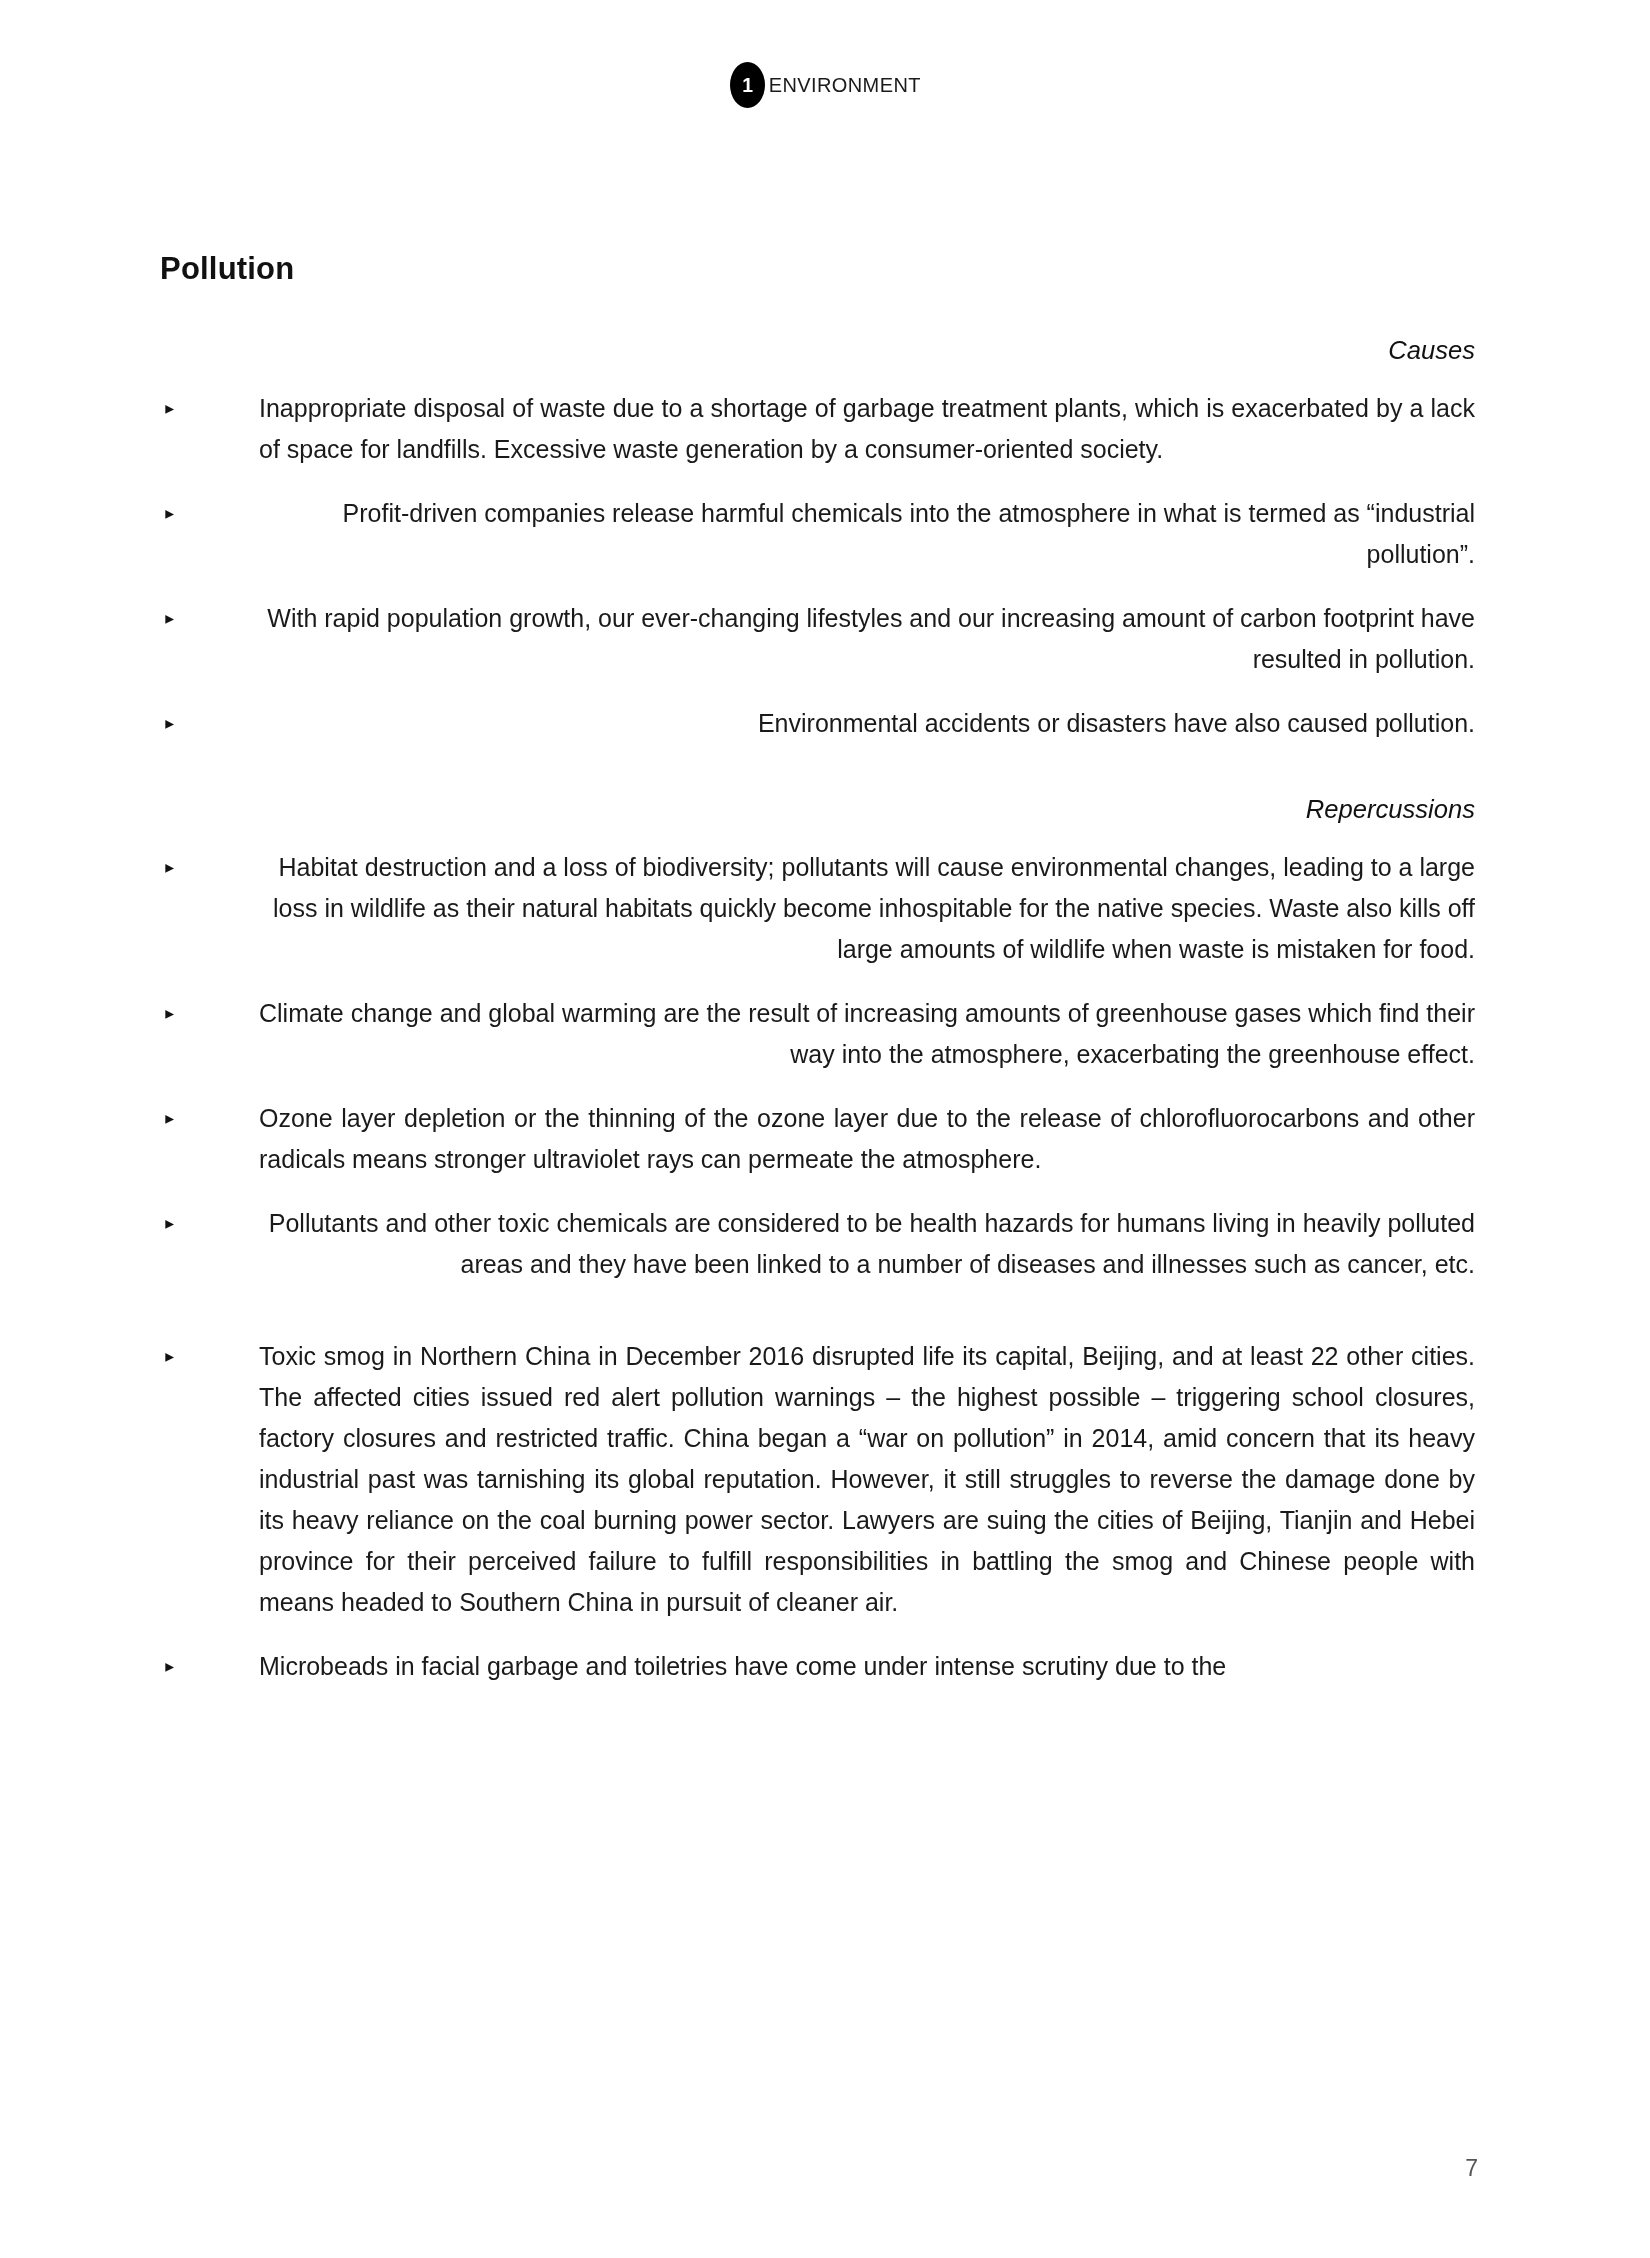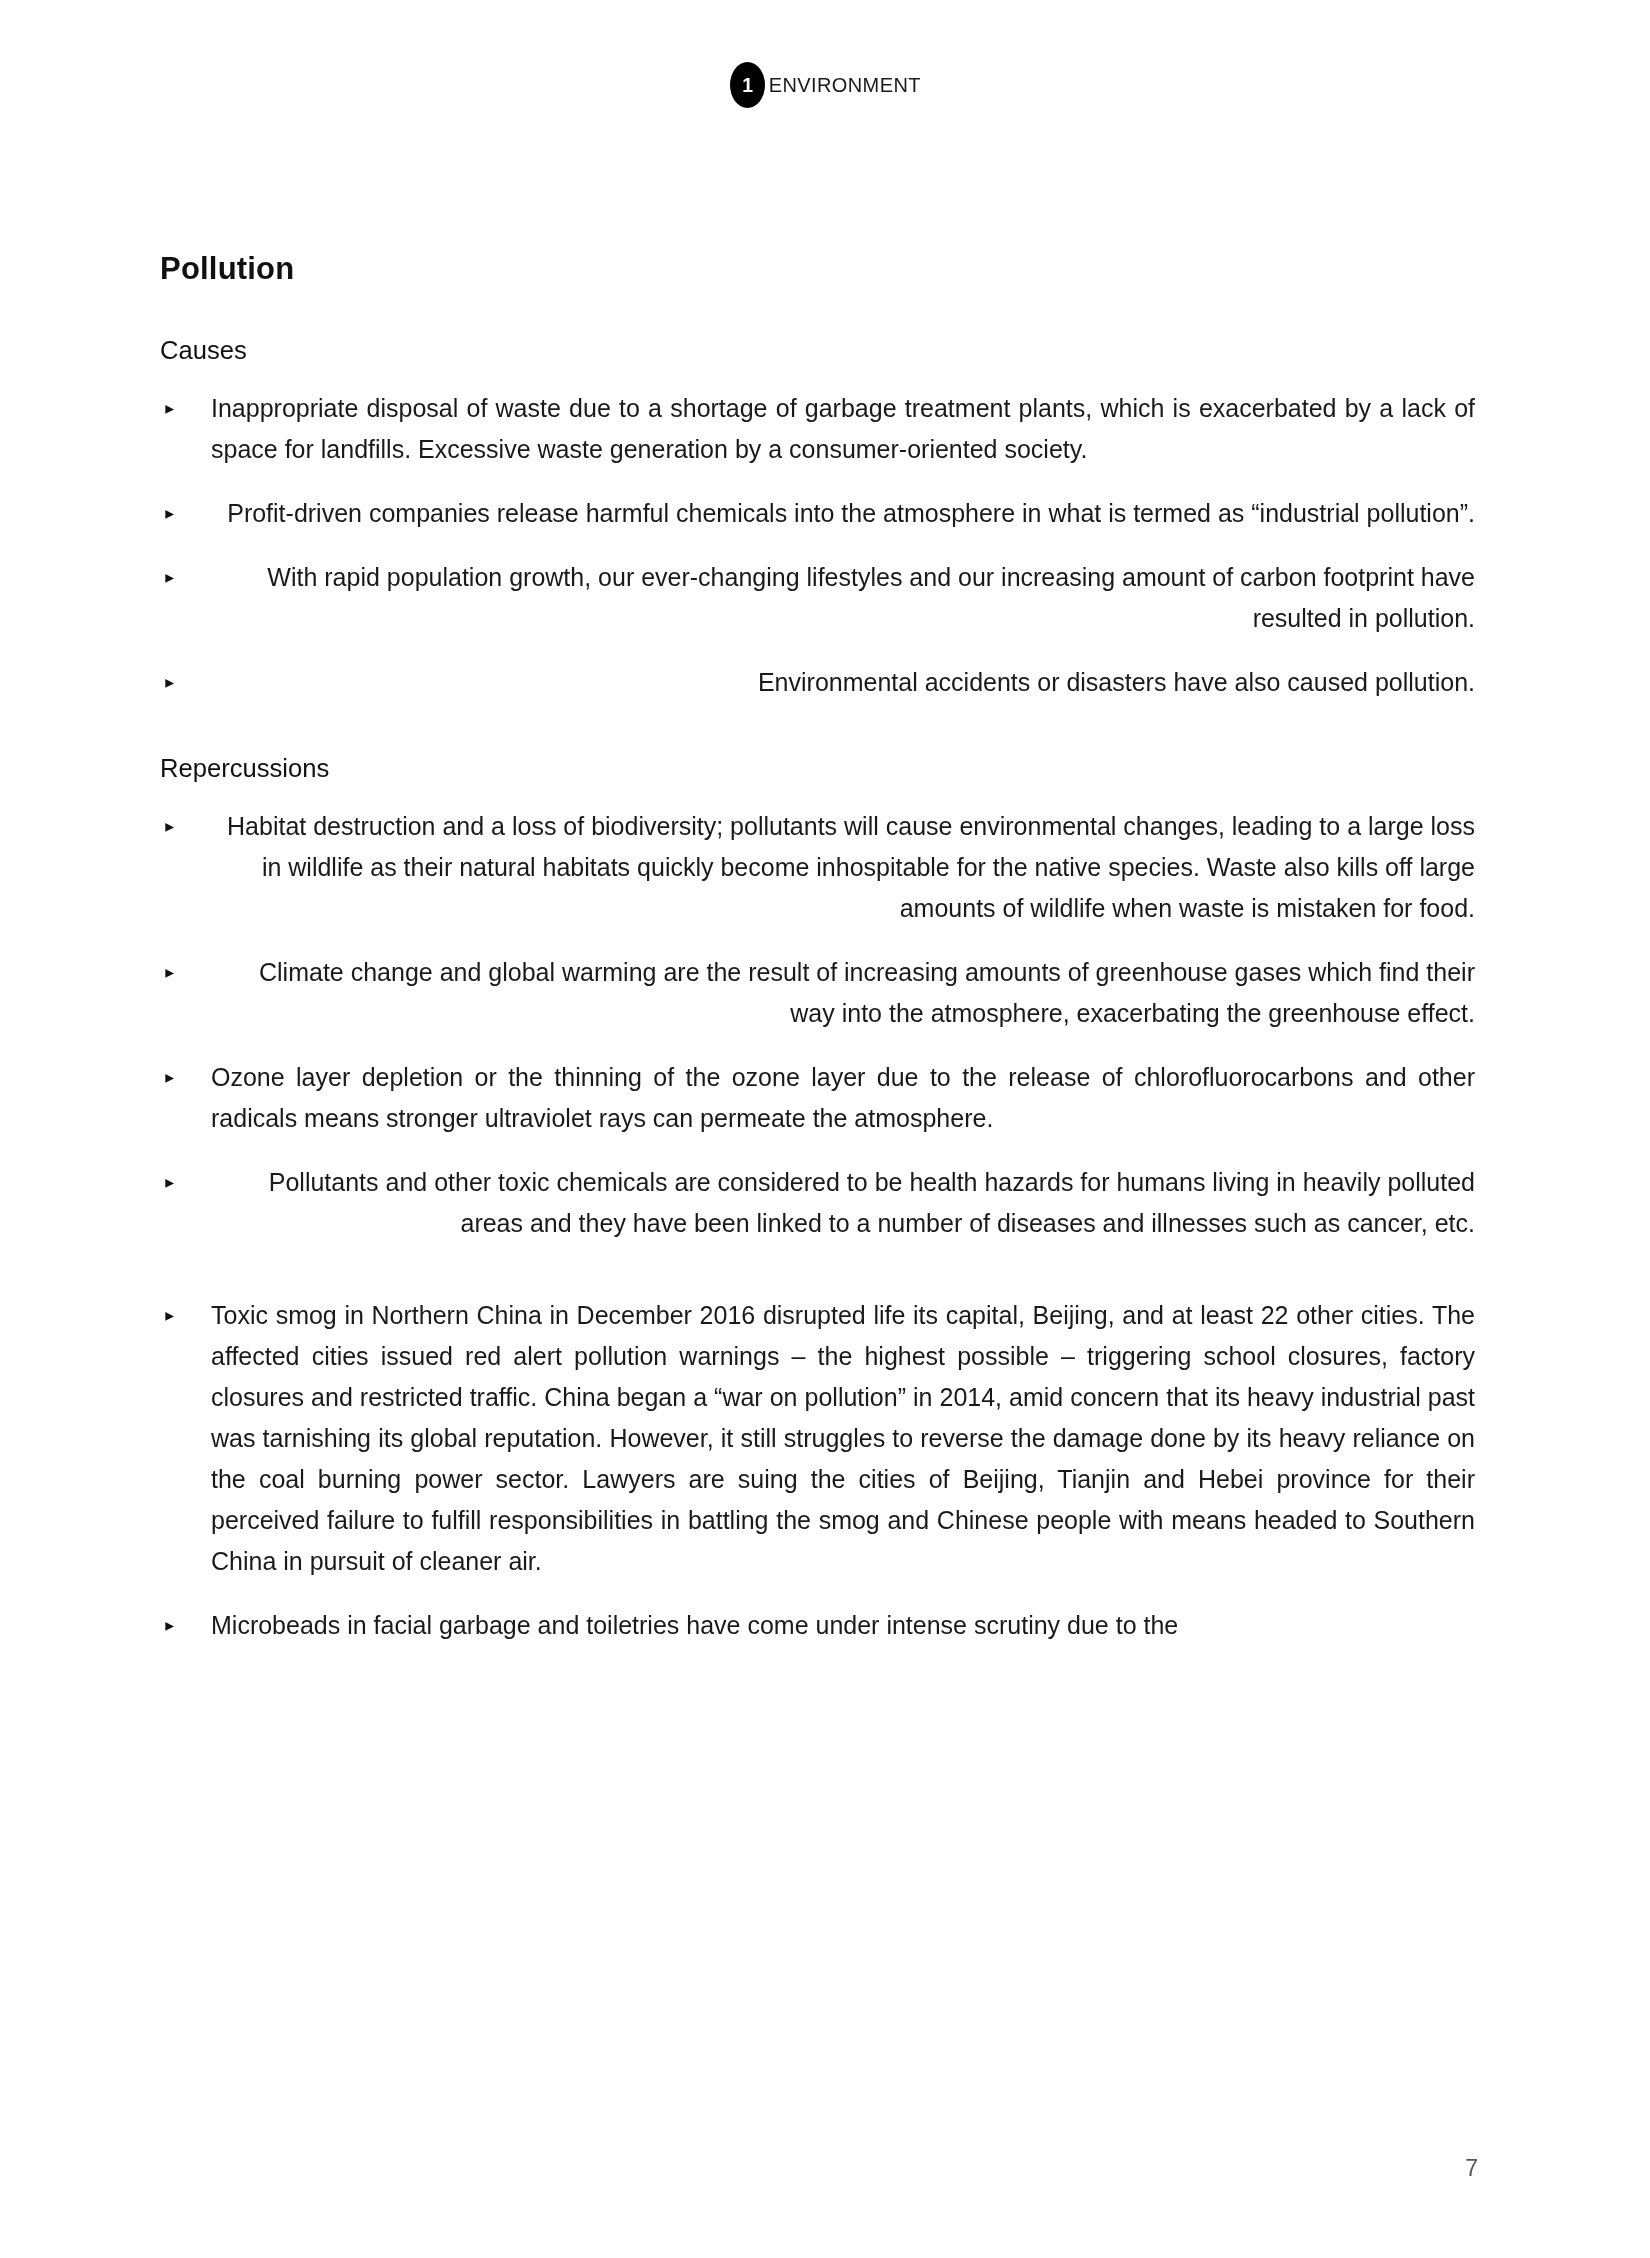--- a/index.html
+++ b/index.html
@@ -64,23 +64,25 @@
   h1.section-title {
     font-size: 31px;
     font-weight: bold;
     margin: 0 0 49px 0;
     color: #111111;
     letter-spacing: 0.2px;
   }
 
   h2.subsection-title {
     font-size: 25.6px;
+    font-style: italic;
     font-weight: normal;
     margin: 0 0 23px 0;
     color: #111111;
+    text-align: right;
   }
 
   .group {
     margin-bottom: 51px;
   }
   .group:last-child {
     margin-bottom: 0;
   }
 
   ul.bullets {
@@ -104,20 +106,21 @@
     padding-left: 5.3px;
     box-sizing: border-box;
   }
   .bullet-text {
     flex: 1 1 auto;
     font-size: 25px;
     line-height: 41px;
     text-align: justify;
     color: #1a1a1a;
     hyphens: none;
+    margin-left: 48px;
   }
   .bullet-text.nojustify {
     text-align: right;
   }
 
   
   .page-number {
     position: absolute;
     right: 173px;
     bottom: 76px;

